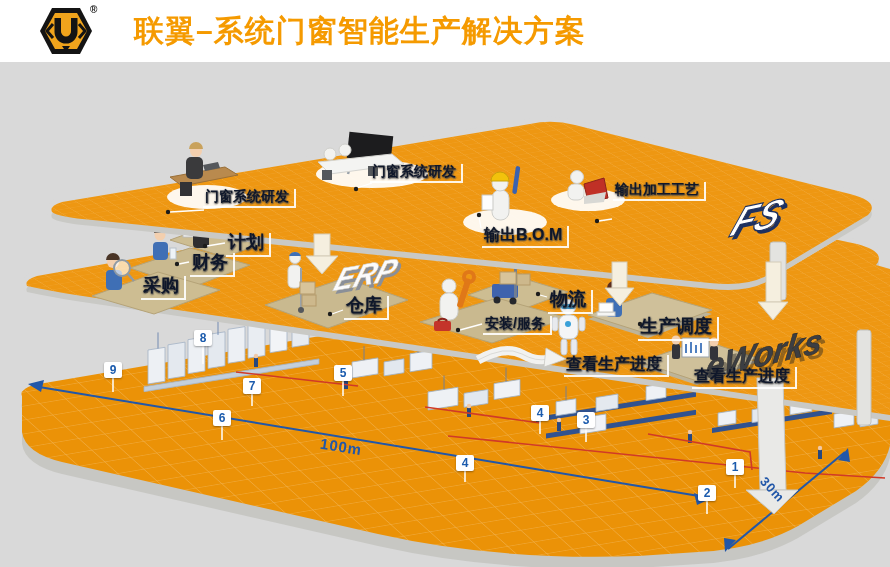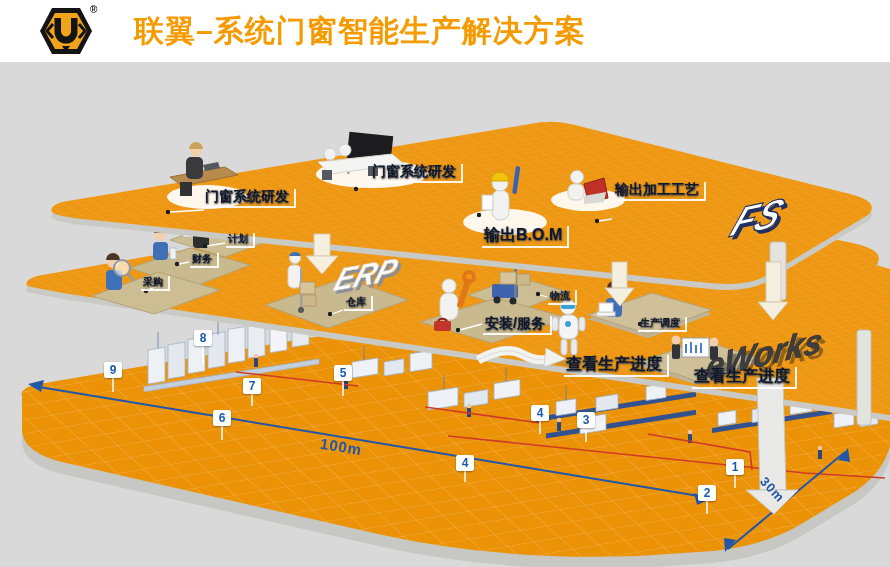--- a/index.html
+++ b/index.html
@@ -13,21 +13,21 @@
   #brand{margin-left:10px;line-height:1;}
   #brand-cn{font-size:25px;font-weight:bold;color:#161616;letter-spacing:6px;}
   #brand-en{font-size:12.5px;font-weight:bold;color:#161616;margin-top:3px;letter-spacing:.5px;}
   #main-title{margin-left:40px;font-size:30px;font-weight:bold;color:#F59A00;letter-spacing:1px;}
   
   #diagram{position:absolute;left:0;top:62px;width:890px;height:505px;}
   .label{position:absolute;color:#0f172a;font-weight:bold;font-size:14px;white-space:nowrap;line-height:1.1;
          padding:0 5px 2px 2px;border-right:2px solid rgba(255,255,255,.9);
          border-bottom:2px solid rgba(255,255,255,.9);
          text-shadow:0 1px 2px rgba(60,60,60,.85),1px 1px 1px rgba(90,90,90,.6);}
-  .label.sm{font-size:10px;}
+  .label.sm{font-size:18px;}
   .label.lg{font-size:16px;}
   .marker{position:absolute;width:18px;height:16px;background:#fff;color:#1B5BAD;
           font-weight:bold;font-size:12px;text-align:center;line-height:16px;border-radius:2px;
           box-shadow:0 1px 2px rgba(0,0,0,.35);}
   .dim{position:absolute;color:#2257A8;font-weight:bold;font-size:15px;letter-spacing:1px;}
 </style>
 </head>
 <body>
 
 <div id="stage">

